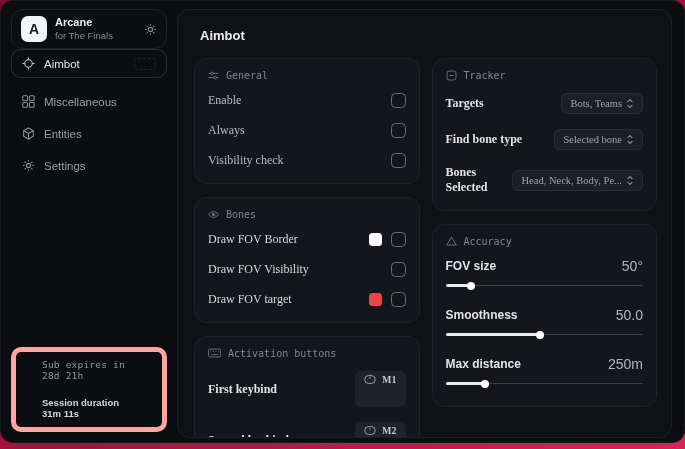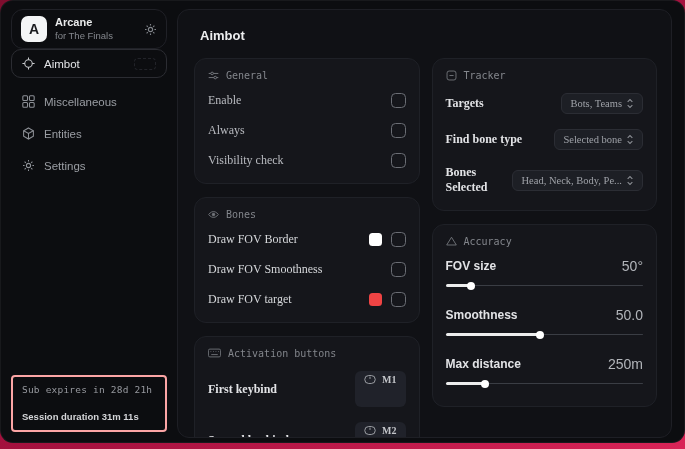--- a/index.html
+++ b/index.html
@@ -51,22 +51,22 @@
     border-color: #2b2c32; color: #e2e3e6; margin-bottom: 9px;
   }
   .nav-item .nicon { display: flex; color: #8d9096; }
   .nav-item.active .nicon { color: #c9cbce; }
   .kb-ghost {
     margin-left: auto; width: 22px; height: 12px;
     border: 1px dashed #2c2d34; border-radius: 4px; opacity: .7;
   }
   .status-card {
     margin-top: auto;
-    border: 2px solid #fca5a5; border-radius: 4px;
-    padding: 7px 9px 8px;
+    border: 5px solid #fca5a5; border-radius: 10px;
+    padding: 7px 26px 8px;
   }
   .status-line1 {
     font-family: "DejaVu Sans Mono", monospace;
     font-size: 9.5px; color: #97999f; letter-spacing: .2px;
   }
   .status-line2 { font-size: 9.5px; font-weight: 700; color: #d5d6d9; margin-top: 16px; }
   
   .panel {
     flex: 1; margin: 8px 12px 4px 2px;
     background: #101115;
@@ -244,21 +244,21 @@
             <span>Bones</span>
           </div>
           <div class="row">
             <span class="row-label bright">Draw FOV Border</span>
             <span class="right-group">
               <span class="swatch" style="background: rgb(255, 255, 255);"></span>
               <span class="checkbox"></span>
             </span>
           </div>
           <div class="row">
-            <span class="row-label bright">Draw FOV Smoothness</span>
+            <span class="row-label bright">Draw FOV Visibility</span>
             <span class="right-group">
               <span class="checkbox"></span>
             </span>
           </div>
           <div class="row">
             <span class="row-label bright">Draw FOV target</span>
             <span class="right-group">
               <span class="swatch" style="background: rgb(239, 68, 68);"></span>
               <span class="checkbox"></span>
             </span>

